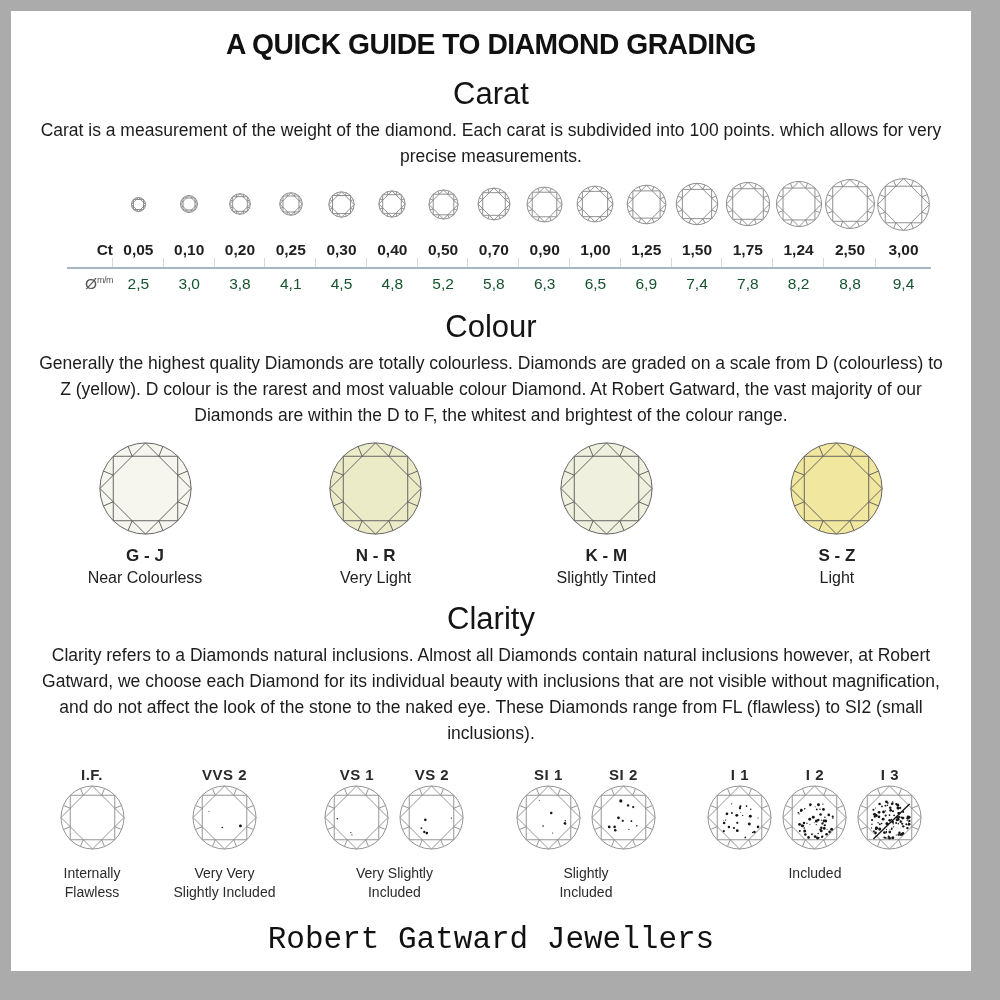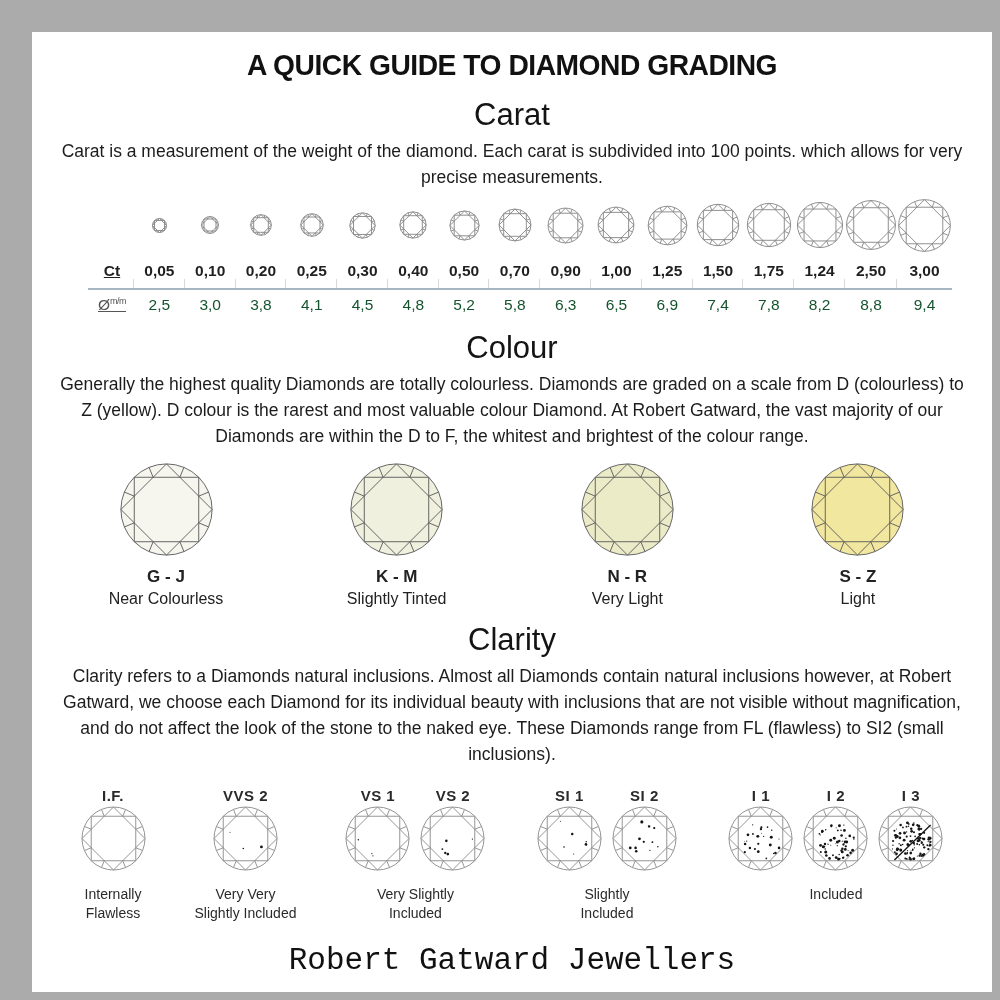--- a/index.html
+++ b/index.html
@@ -3,21 +3,21 @@
 <meta charset="utf-8">
 <style>
   html,body{margin:0;padding:0;}
   body{
     width:1000px;height:1000px;
     background:#ababab;
     font-family:"Liberation Sans", sans-serif;
     color:#1c1c1c;
     -webkit-font-smoothing:antialiased;
   }
-  .frame{width:1000px;height:1000px;box-sizing:border-box;padding:32px;}
+  .frame{width:1000px;height:1000px;box-sizing:border-box;padding:11px;}
   .page{
     background:#ffffff;width:960px;height:960px;
     box-sizing:border-box;overflow:hidden;
   }
   h1.title{
     margin:0;padding-top:15px;
     text-align:center;
     font-size:30px;line-height:1.2;font-weight:700;
     letter-spacing:-0.5px;
     transform:scaleX(.94);transform-origin:50% 50%;
@@ -51,21 +51,21 @@
     border-bottom:2px solid #a7b6c3;
     position:relative;
   }
   .carat-chart .ct-cell:not(.last)::after{
     content:"";position:absolute;right:0;bottom:0;height:9px;
     border-right:1px solid #d8d8d8;
   }
   .carat-chart .mm-cell{
     font-size:15.5px;color:#14532d;text-align:center;padding:6px 0 2px;
   }
-  .carat-chart .row-label{font-weight:700;color:#1f1f1f;text-align:center;padding-left:2px;text-decoration:underline;}
+  .carat-chart .row-label{font-weight:700;color:#1f1f1f;text-align:right;padding-left:2px;}
   .carat-chart .mm-label{font-weight:400;color:#555;}
   .mm-label .unit{font-size:9px;vertical-align:super;letter-spacing:-0.5px;}
   
   .colour-row{
     display:flex;justify-content:space-between;
     padding:0 48px;margin-top:12px;
   }
   .colour-grade{display:flex;flex-direction:column;align-items:center;width:172px;}
   .colour-grade .range{margin-top:9px;font-size:17px;font-weight:700;color:#222;}
   .colour-grade .grade-label{margin-top:3px;font-size:16px;color:#222;}
@@ -391,51 +391,51 @@
               <line x1="16.77" y1="36.23" x2="6.58" y2="32.01"></line>
               <line x1="36.23" y1="16.77" x2="32.01" y2="6.58"></line>
               <line x1="63.77" y1="16.77" x2="67.99" y2="6.58"></line>
               <line x1="83.23" y1="36.23" x2="93.42" y2="32.01"></line>
             </svg>
             <div class="range">G - J</div>
             <div class="grade-label">Near Colourless</div>
           </div>
           <div class="colour-grade">
             <svg width="97" height="97" viewBox="0 0 100 100" fill="none" stroke="#5f5f5f" stroke-width="0.98" stroke-linejoin="miter">
+    <circle cx="50" cy="50" r="47" fill="#ecebc8"></circle>
+    <polygon points="97.00,50.00 50.00,97.00 3.00,50.00 50.00,3.00"></polygon>
+    <polygon points="83.23,83.23 16.77,83.23 16.77,16.77 83.23,16.77"></polygon>
+    <line x1="83.23" y1="63.77" x2="93.42" y2="67.99"></line>
+              <line x1="63.77" y1="83.23" x2="67.99" y2="93.42"></line>
+              <line x1="36.23" y1="83.23" x2="32.01" y2="93.42"></line>
+              <line x1="16.77" y1="63.77" x2="6.58" y2="67.99"></line>
+              <line x1="16.77" y1="36.23" x2="6.58" y2="32.01"></line>
+              <line x1="36.23" y1="16.77" x2="32.01" y2="6.58"></line>
+              <line x1="63.77" y1="16.77" x2="67.99" y2="6.58"></line>
+              <line x1="83.23" y1="36.23" x2="93.42" y2="32.01"></line>
+            </svg>
+            <div class="range">N - R</div>
+            <div class="grade-label">Very Light</div>
+          </div>
+          <div class="colour-grade">
+            <svg width="97" height="97" viewBox="0 0 100 100" fill="none" stroke="#5f5f5f" stroke-width="0.98" stroke-linejoin="miter">
     <circle cx="50" cy="50" r="47" fill="#eff0dd"></circle>
     <polygon points="97.00,50.00 50.00,97.00 3.00,50.00 50.00,3.00"></polygon>
     <polygon points="83.23,83.23 16.77,83.23 16.77,16.77 83.23,16.77"></polygon>
     <line x1="83.23" y1="63.77" x2="93.42" y2="67.99"></line>
               <line x1="63.77" y1="83.23" x2="67.99" y2="93.42"></line>
               <line x1="36.23" y1="83.23" x2="32.01" y2="93.42"></line>
               <line x1="16.77" y1="63.77" x2="6.58" y2="67.99"></line>
               <line x1="16.77" y1="36.23" x2="6.58" y2="32.01"></line>
               <line x1="36.23" y1="16.77" x2="32.01" y2="6.58"></line>
               <line x1="63.77" y1="16.77" x2="67.99" y2="6.58"></line>
               <line x1="83.23" y1="36.23" x2="93.42" y2="32.01"></line>
             </svg>
             <div class="range">K - M</div>
             <div class="grade-label">Slightly Tinted</div>
-          </div>
-          <div class="colour-grade">
-            <svg width="97" height="97" viewBox="0 0 100 100" fill="none" stroke="#5f5f5f" stroke-width="0.98" stroke-linejoin="miter">
-    <circle cx="50" cy="50" r="47" fill="#ecebc8"></circle>
-    <polygon points="97.00,50.00 50.00,97.00 3.00,50.00 50.00,3.00"></polygon>
-    <polygon points="83.23,83.23 16.77,83.23 16.77,16.77 83.23,16.77"></polygon>
-    <line x1="83.23" y1="63.77" x2="93.42" y2="67.99"></line>
-              <line x1="63.77" y1="83.23" x2="67.99" y2="93.42"></line>
-              <line x1="36.23" y1="83.23" x2="32.01" y2="93.42"></line>
-              <line x1="16.77" y1="63.77" x2="6.58" y2="67.99"></line>
-              <line x1="16.77" y1="36.23" x2="6.58" y2="32.01"></line>
-              <line x1="36.23" y1="16.77" x2="32.01" y2="6.58"></line>
-              <line x1="63.77" y1="16.77" x2="67.99" y2="6.58"></line>
-              <line x1="83.23" y1="36.23" x2="93.42" y2="32.01"></line>
-            </svg>
-            <div class="range">N - R</div>
-            <div class="grade-label">Very Light</div>
           </div>
           <div class="colour-grade">
             <svg width="97" height="97" viewBox="0 0 100 100" fill="none" stroke="#5f5f5f" stroke-width="0.98" stroke-linejoin="miter">
     <circle cx="50" cy="50" r="47" fill="#f2e79e"></circle>
     <polygon points="97.00,50.00 50.00,97.00 3.00,50.00 50.00,3.00"></polygon>
     <polygon points="83.23,83.23 16.77,83.23 16.77,16.77 83.23,16.77"></polygon>
     <line x1="83.23" y1="63.77" x2="93.42" y2="67.99"></line>
               <line x1="63.77" y1="83.23" x2="67.99" y2="93.42"></line>
               <line x1="36.23" y1="83.23" x2="32.01" y2="93.42"></line>
               <line x1="16.77" y1="63.77" x2="6.58" y2="67.99"></line>

